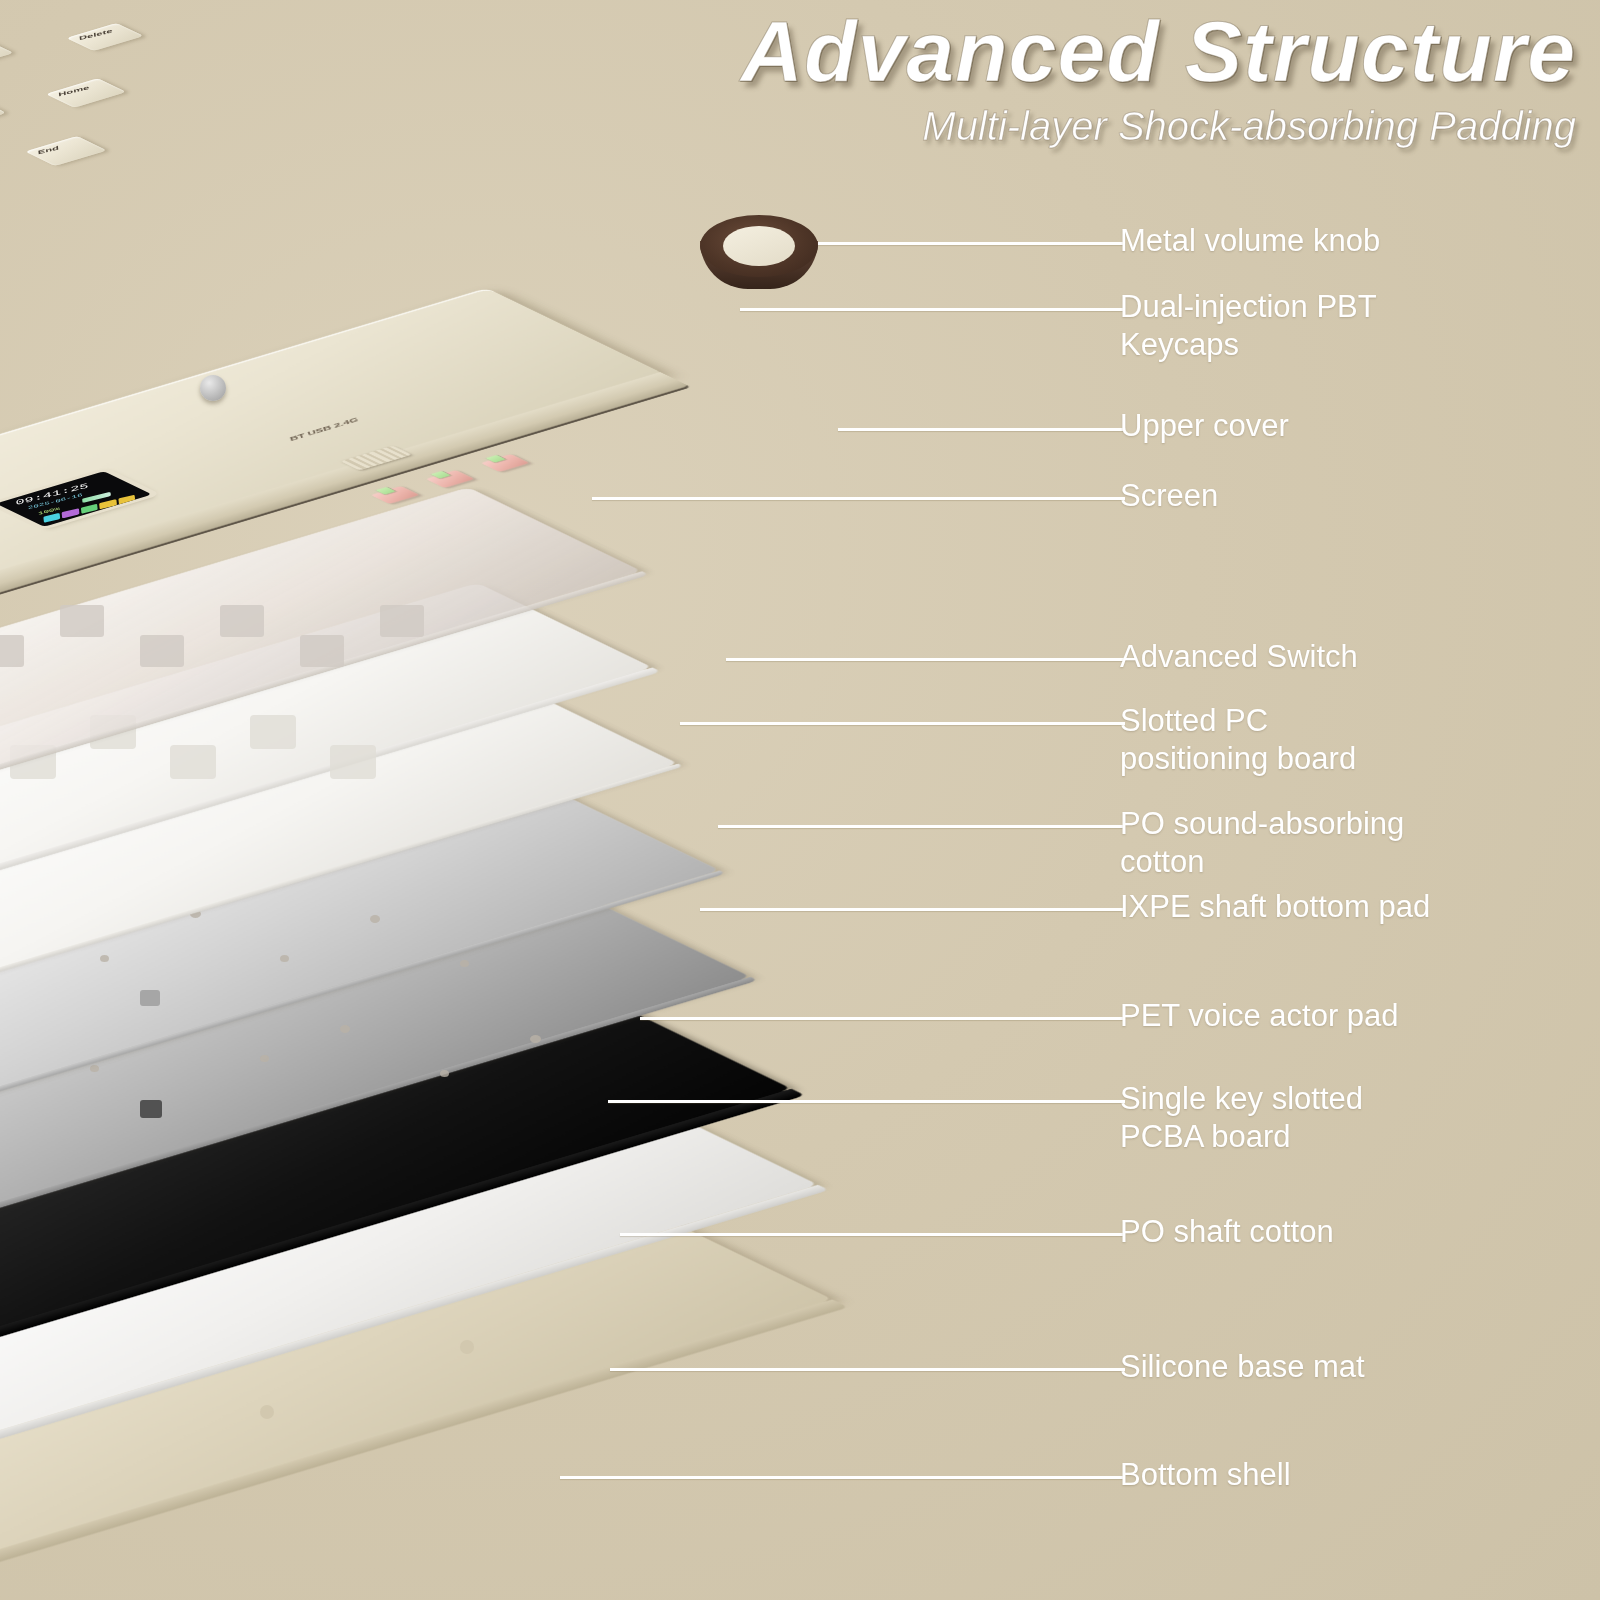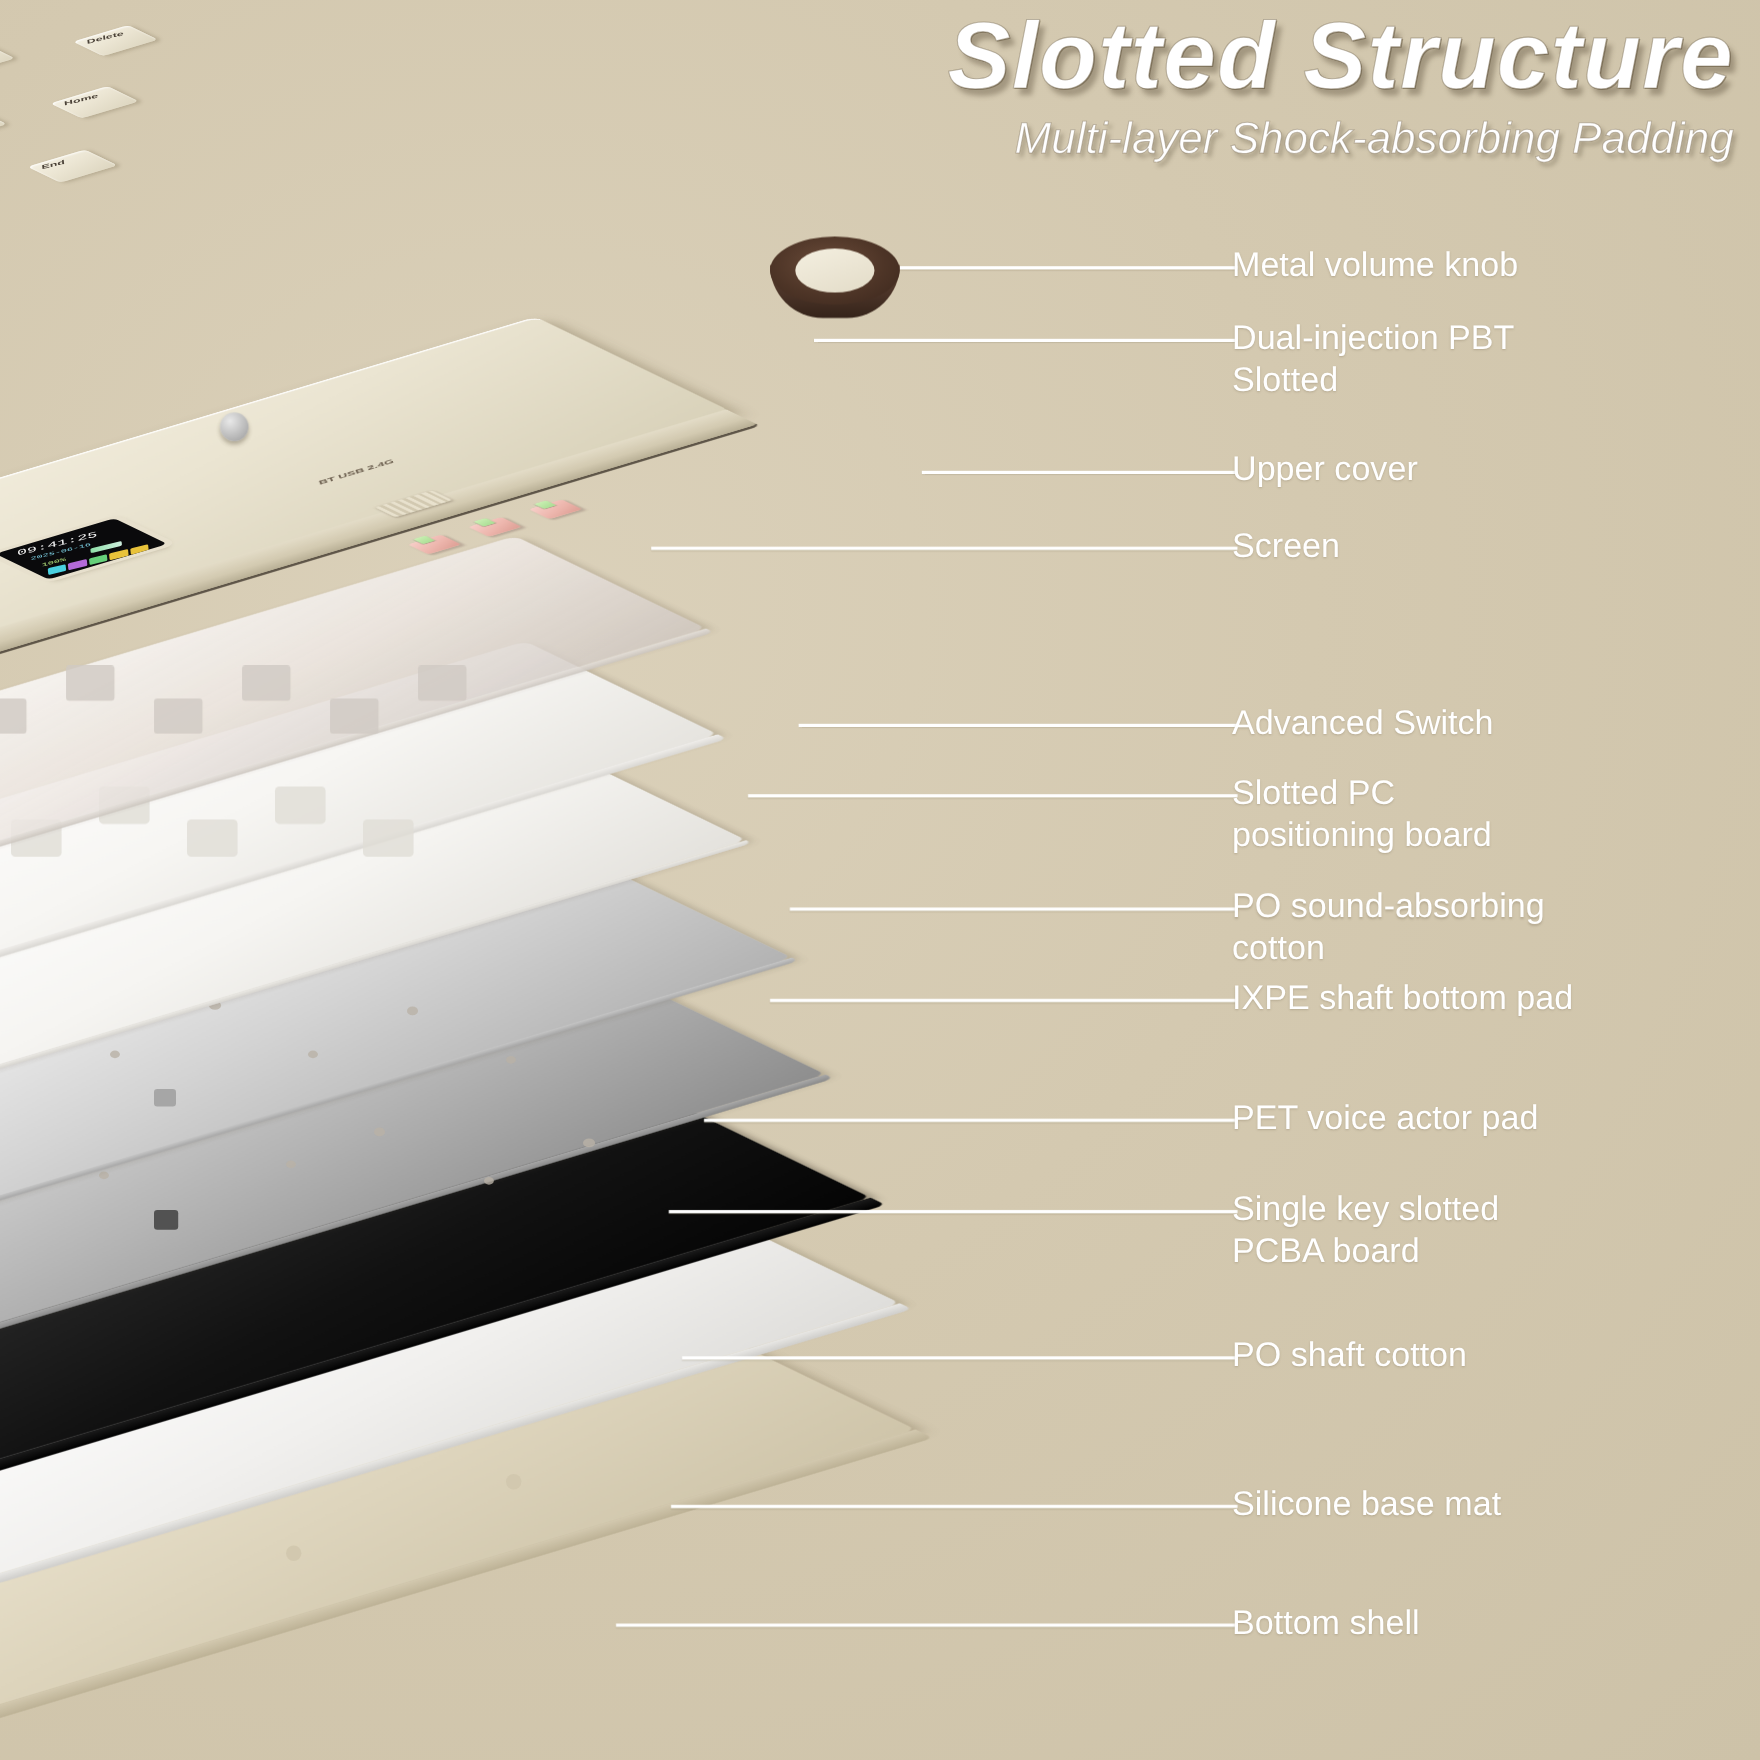--- a/index.html
+++ b/index.html
@@ -90,21 +90,21 @@
             transform:matrix(1,-0.30,0.62,0.30,0,0) skewX(-24deg);white-space:nowrap;}
 
   .holes b{position:absolute;background:#b9b2a6;border-radius:50%;display:block;opacity:.8;}
 </style>
 </head>
 <body>
 
 <div id="stage">
 
   <div class="head">
-    <div class="title">Slotted Structure</div>
+    <div class="title">Advanced Structure</div>
     <div class="subtitle">Multi-layer Shock-absorbing Padding</div>
   </div>
 
   <div class="art">
 
     <div class="slab" style="left:60px;top:1160px;">
       <div class="plate" style="width:900px;height:330px;
            background:linear-gradient(160deg,#ece5d1 0%,#ded5bd 50%,#cfc5aa 100%);
            box-shadow:4px 10px 14px rgba(120,106,78,.35), inset 0 3px 0 rgba(255,255,255,.6);">
         <div class="edge" style="height:26px;bottom:-26px;background:linear-gradient(180deg,#d3c9af,#bdb296);"></div>
@@ -326,21 +326,21 @@
     <div class="leader" style="left:640px;  top:1017px; width:485px;"></div>
     <div class="leader" style="left:608px;  top:1100px; width:517px;"></div>
     <div class="leader" style="left:620px;  top:1233px; width:505px;"></div>
     <div class="leader" style="left:610px;  top:1368px; width:515px;"></div>
     <div class="leader" style="left:560px;  top:1476px; width:565px;"></div>
   </div>
 
   <div class="labels">
     <div class="lab" style="top:222px;">Metal volume knob</div>
     <div class="lab" style="top:288px;">Dual-injection PBT
-Slotted</div>
+Keycaps</div>
     <div class="lab" style="top:407px;">Upper cover</div>
     <div class="lab" style="top:477px;">Screen</div>
     <div class="lab" style="top:638px;">Advanced Switch</div>
     <div class="lab" style="top:702px;">Slotted PC
 positioning board</div>
     <div class="lab" style="top:805px;">PO sound-absorbing
 cotton</div>
     <div class="lab" style="top:997px;">PET voice actor pad</div>
     <div class="lab" style="top:888px;">IXPE shaft bottom pad</div>
     <div class="lab" style="top:1080px;">Single key slotted

